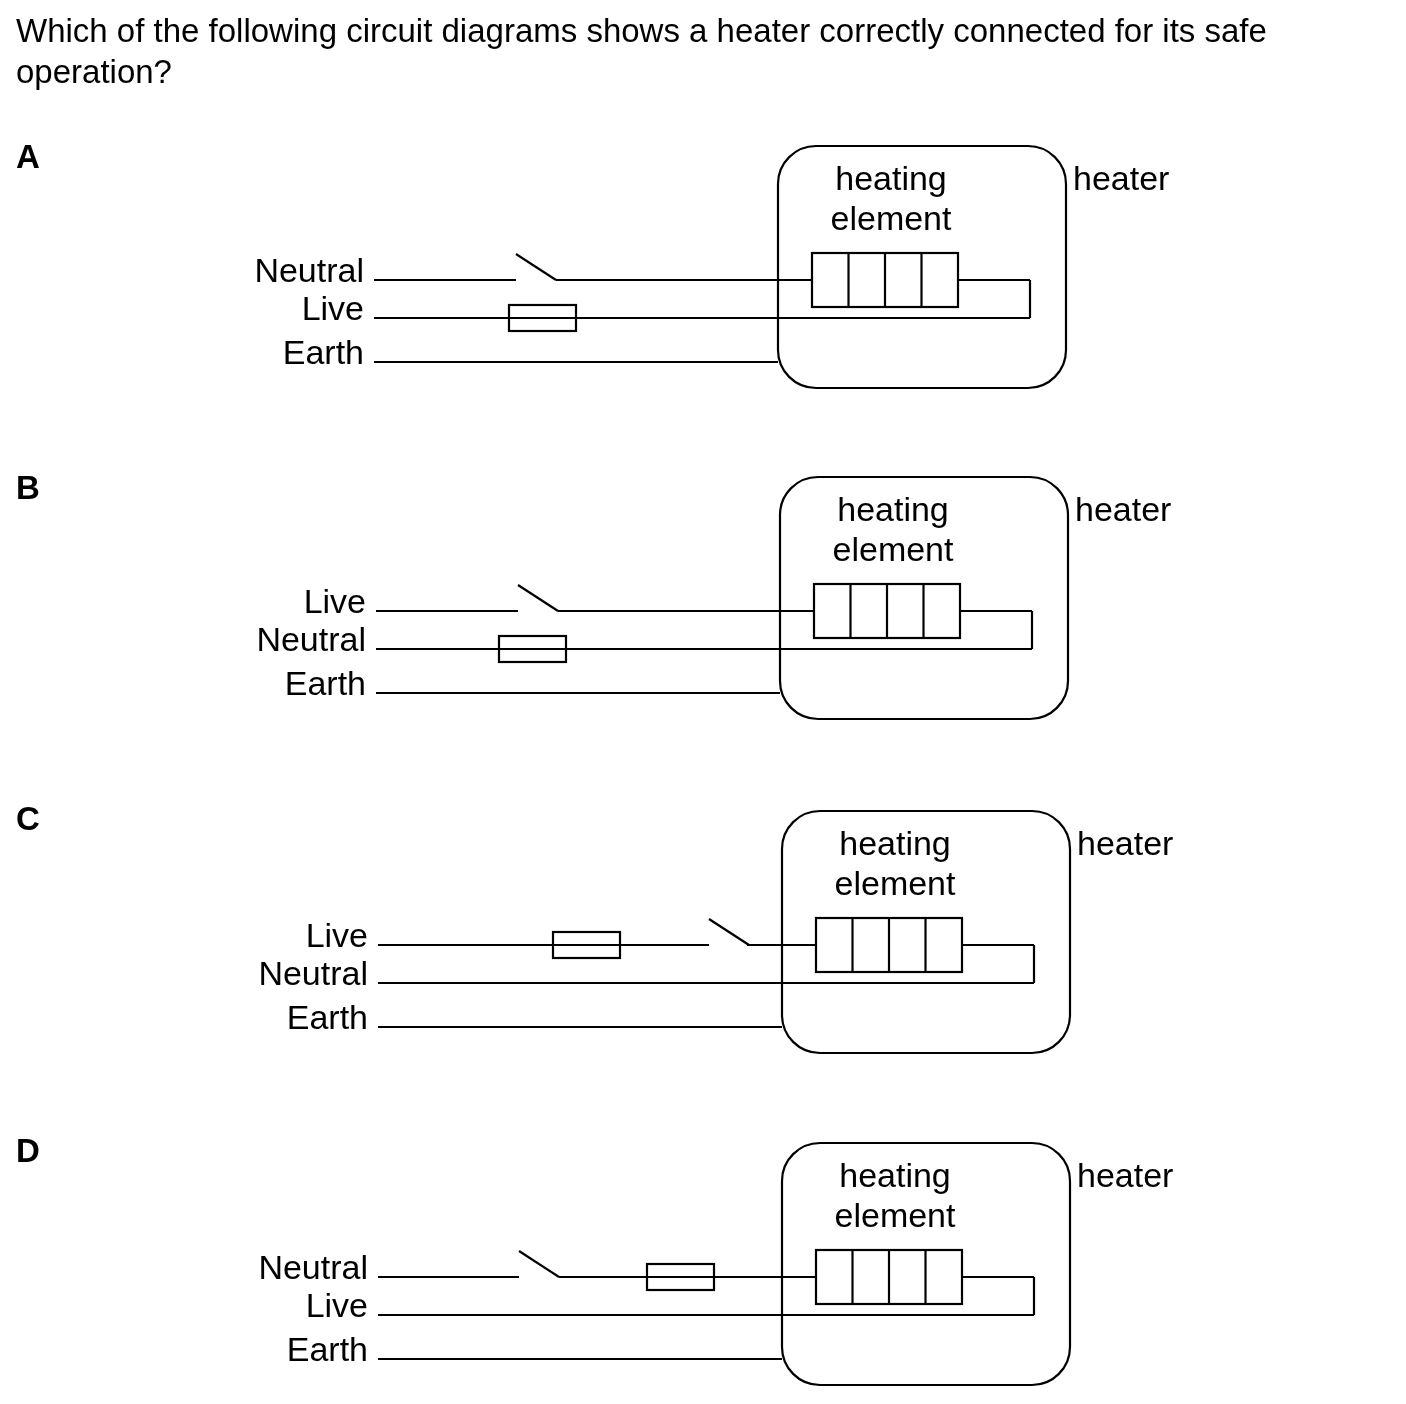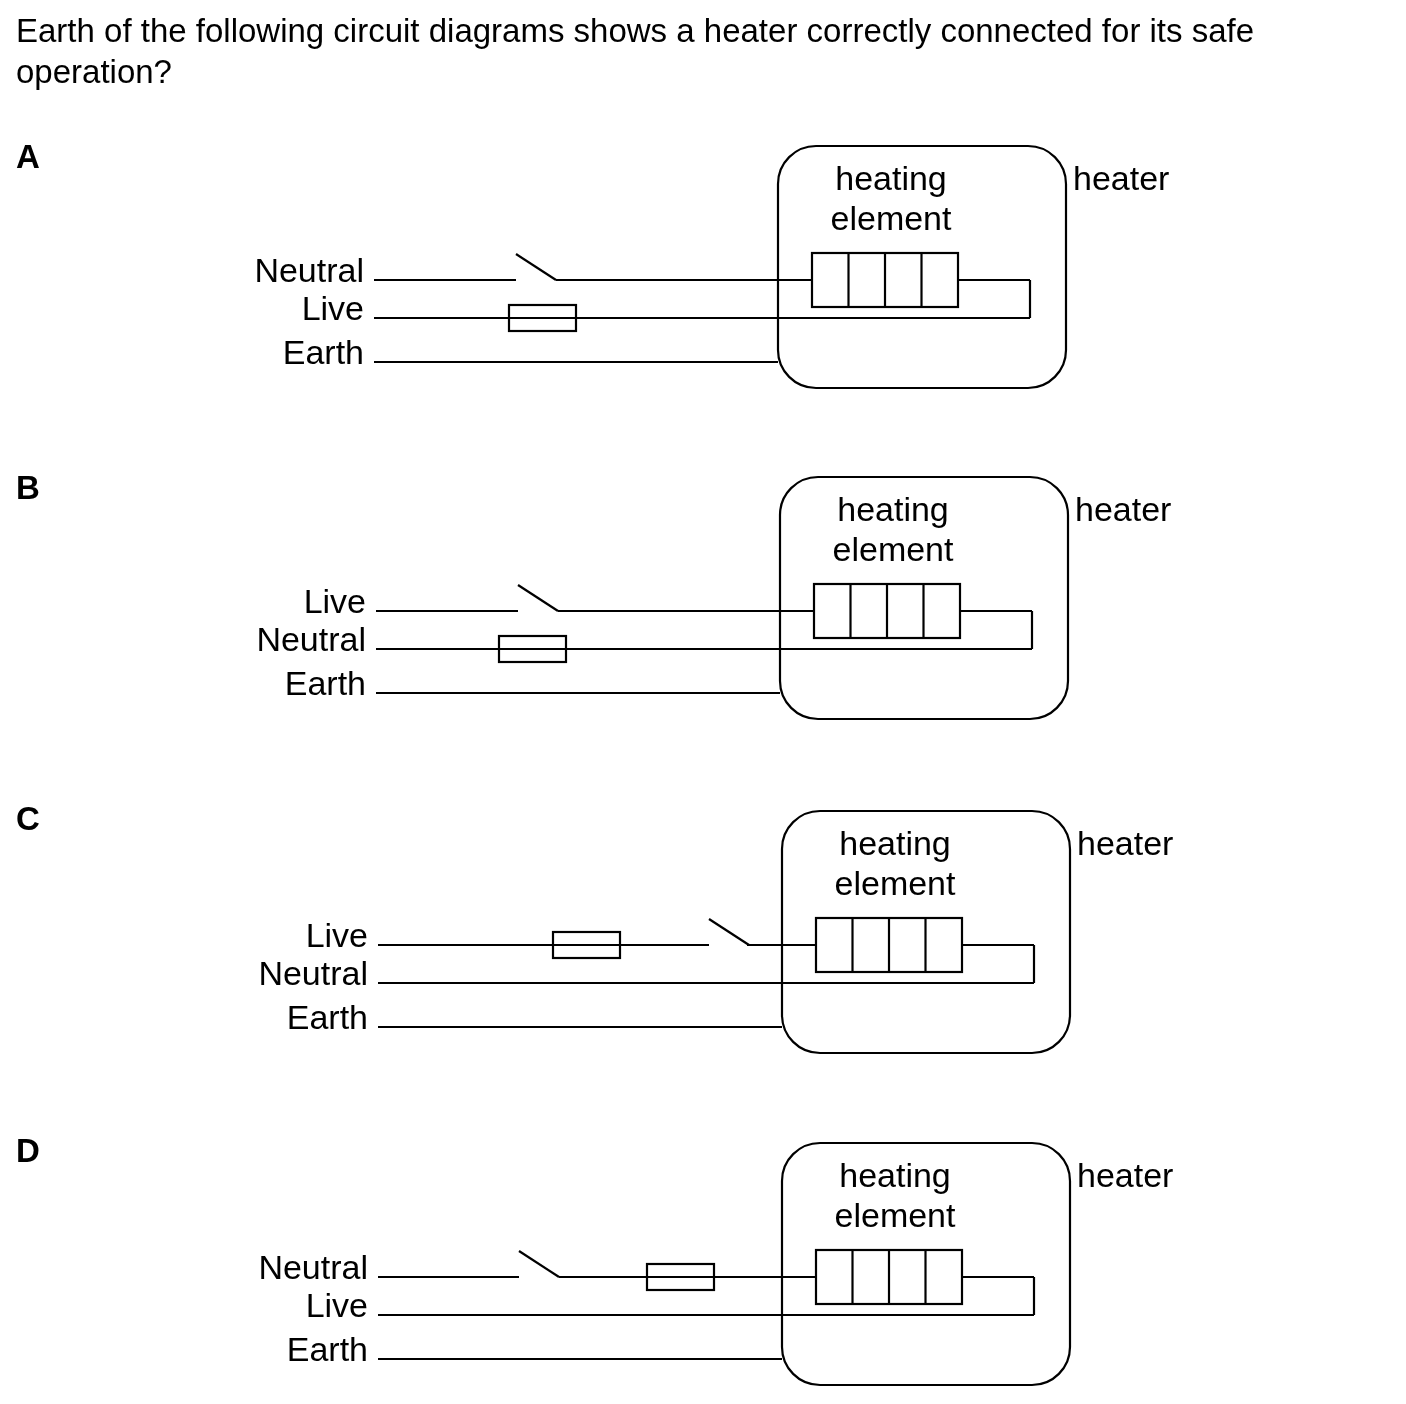--- a/index.html
+++ b/index.html
@@ -7,21 +7,21 @@
          font-family: "Liberation Sans", sans-serif; color: #000; }
   .question { position: absolute; left: 16px; top: 10px; width: 1380px;
               font-size: 33px; line-height: 41px; }
   .opt-letter { position: absolute; left: 16px; font-size: 33px; font-weight: bold; }
   svg#diagram { position: absolute; left: 0; top: 0; }
   svg text { font-family: "Liberation Sans", sans-serif; font-size: 34px; fill: #000; }
 </style>
 </head>
 <body>
 
-<div class="question">Earth of the following circuit diagrams shows a heater correctly connected for its safe operation?</div>
+<div class="question">Which of the following circuit diagrams shows a heater correctly connected for its safe operation?</div>
 
 <div class="opt-letter" style="top:138px">A</div>
 <div class="opt-letter" style="top:469px">B</div>
 <div class="opt-letter" style="top:800px">C</div>
 <div class="opt-letter" style="top:1132px">D</div>
 
 <svg id="diagram" width="1406" height="1404" xmlns="http://www.w3.org/2000/svg">
     <g>
       <rect x="778" y="146" width="288" height="242" fill="none" stroke="#000" stroke-width="2.2" rx="38"></rect>
       <text x="1073" y="190" text-anchor="start">heater</text>

